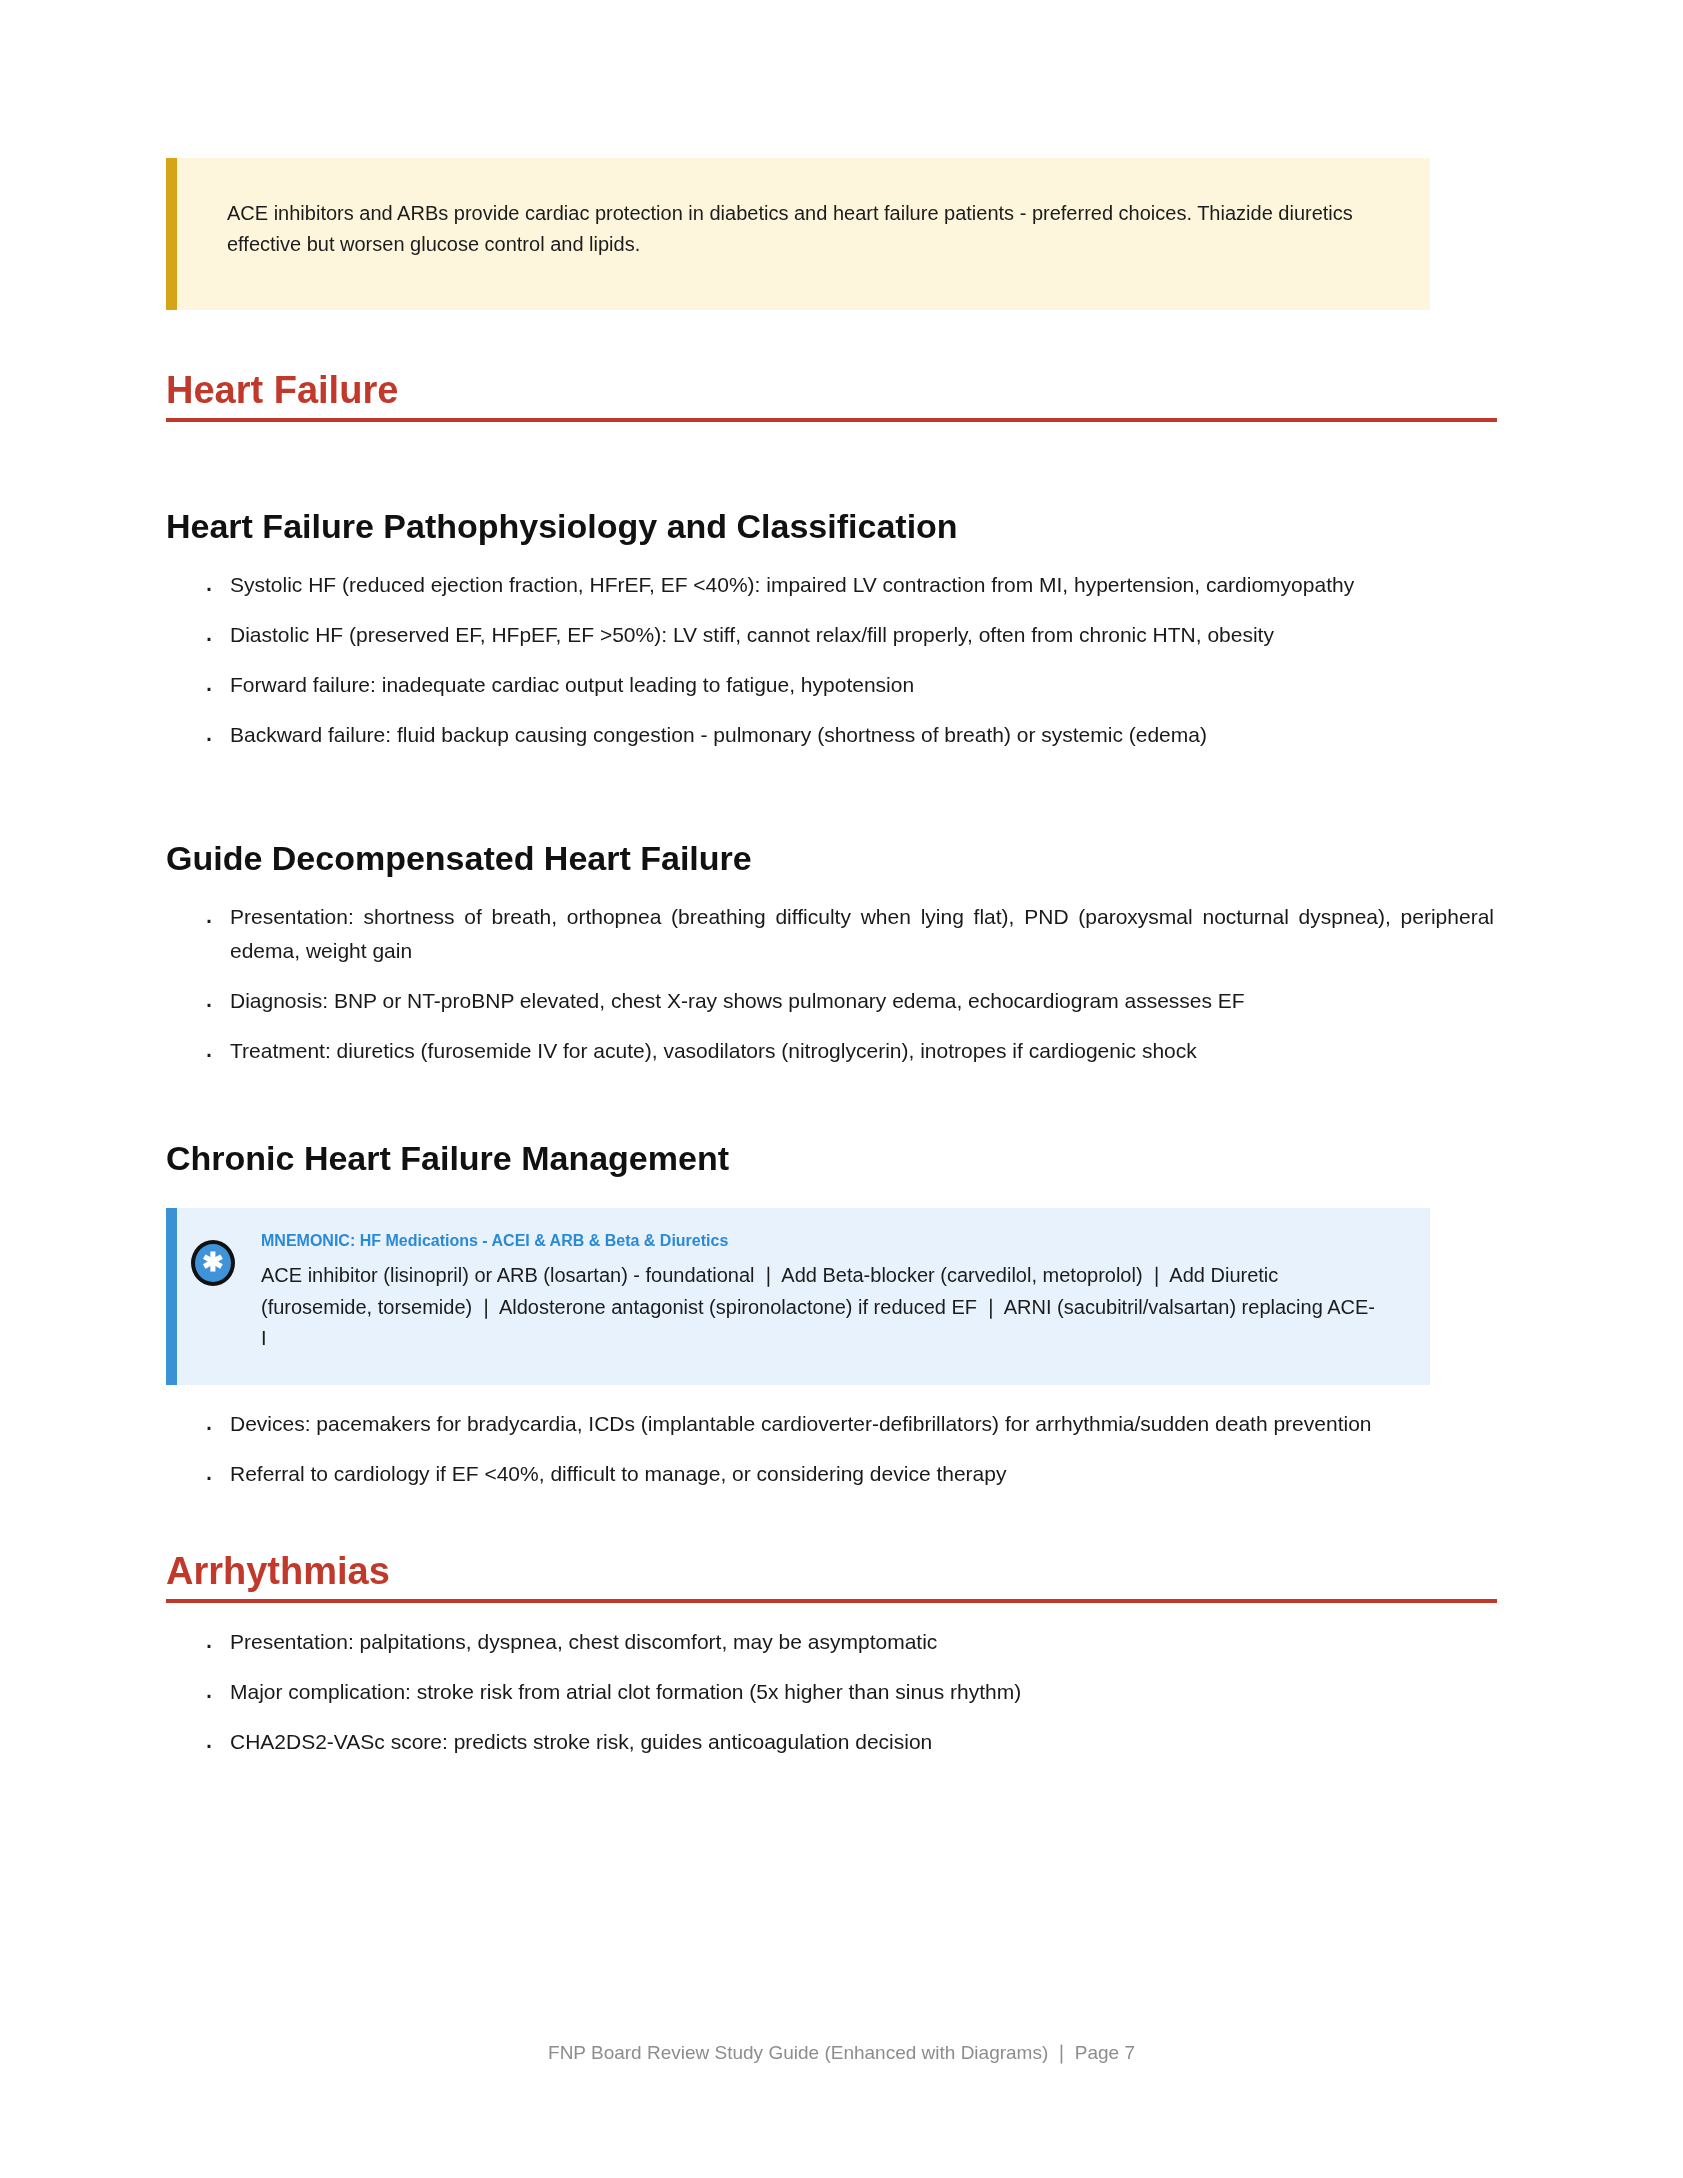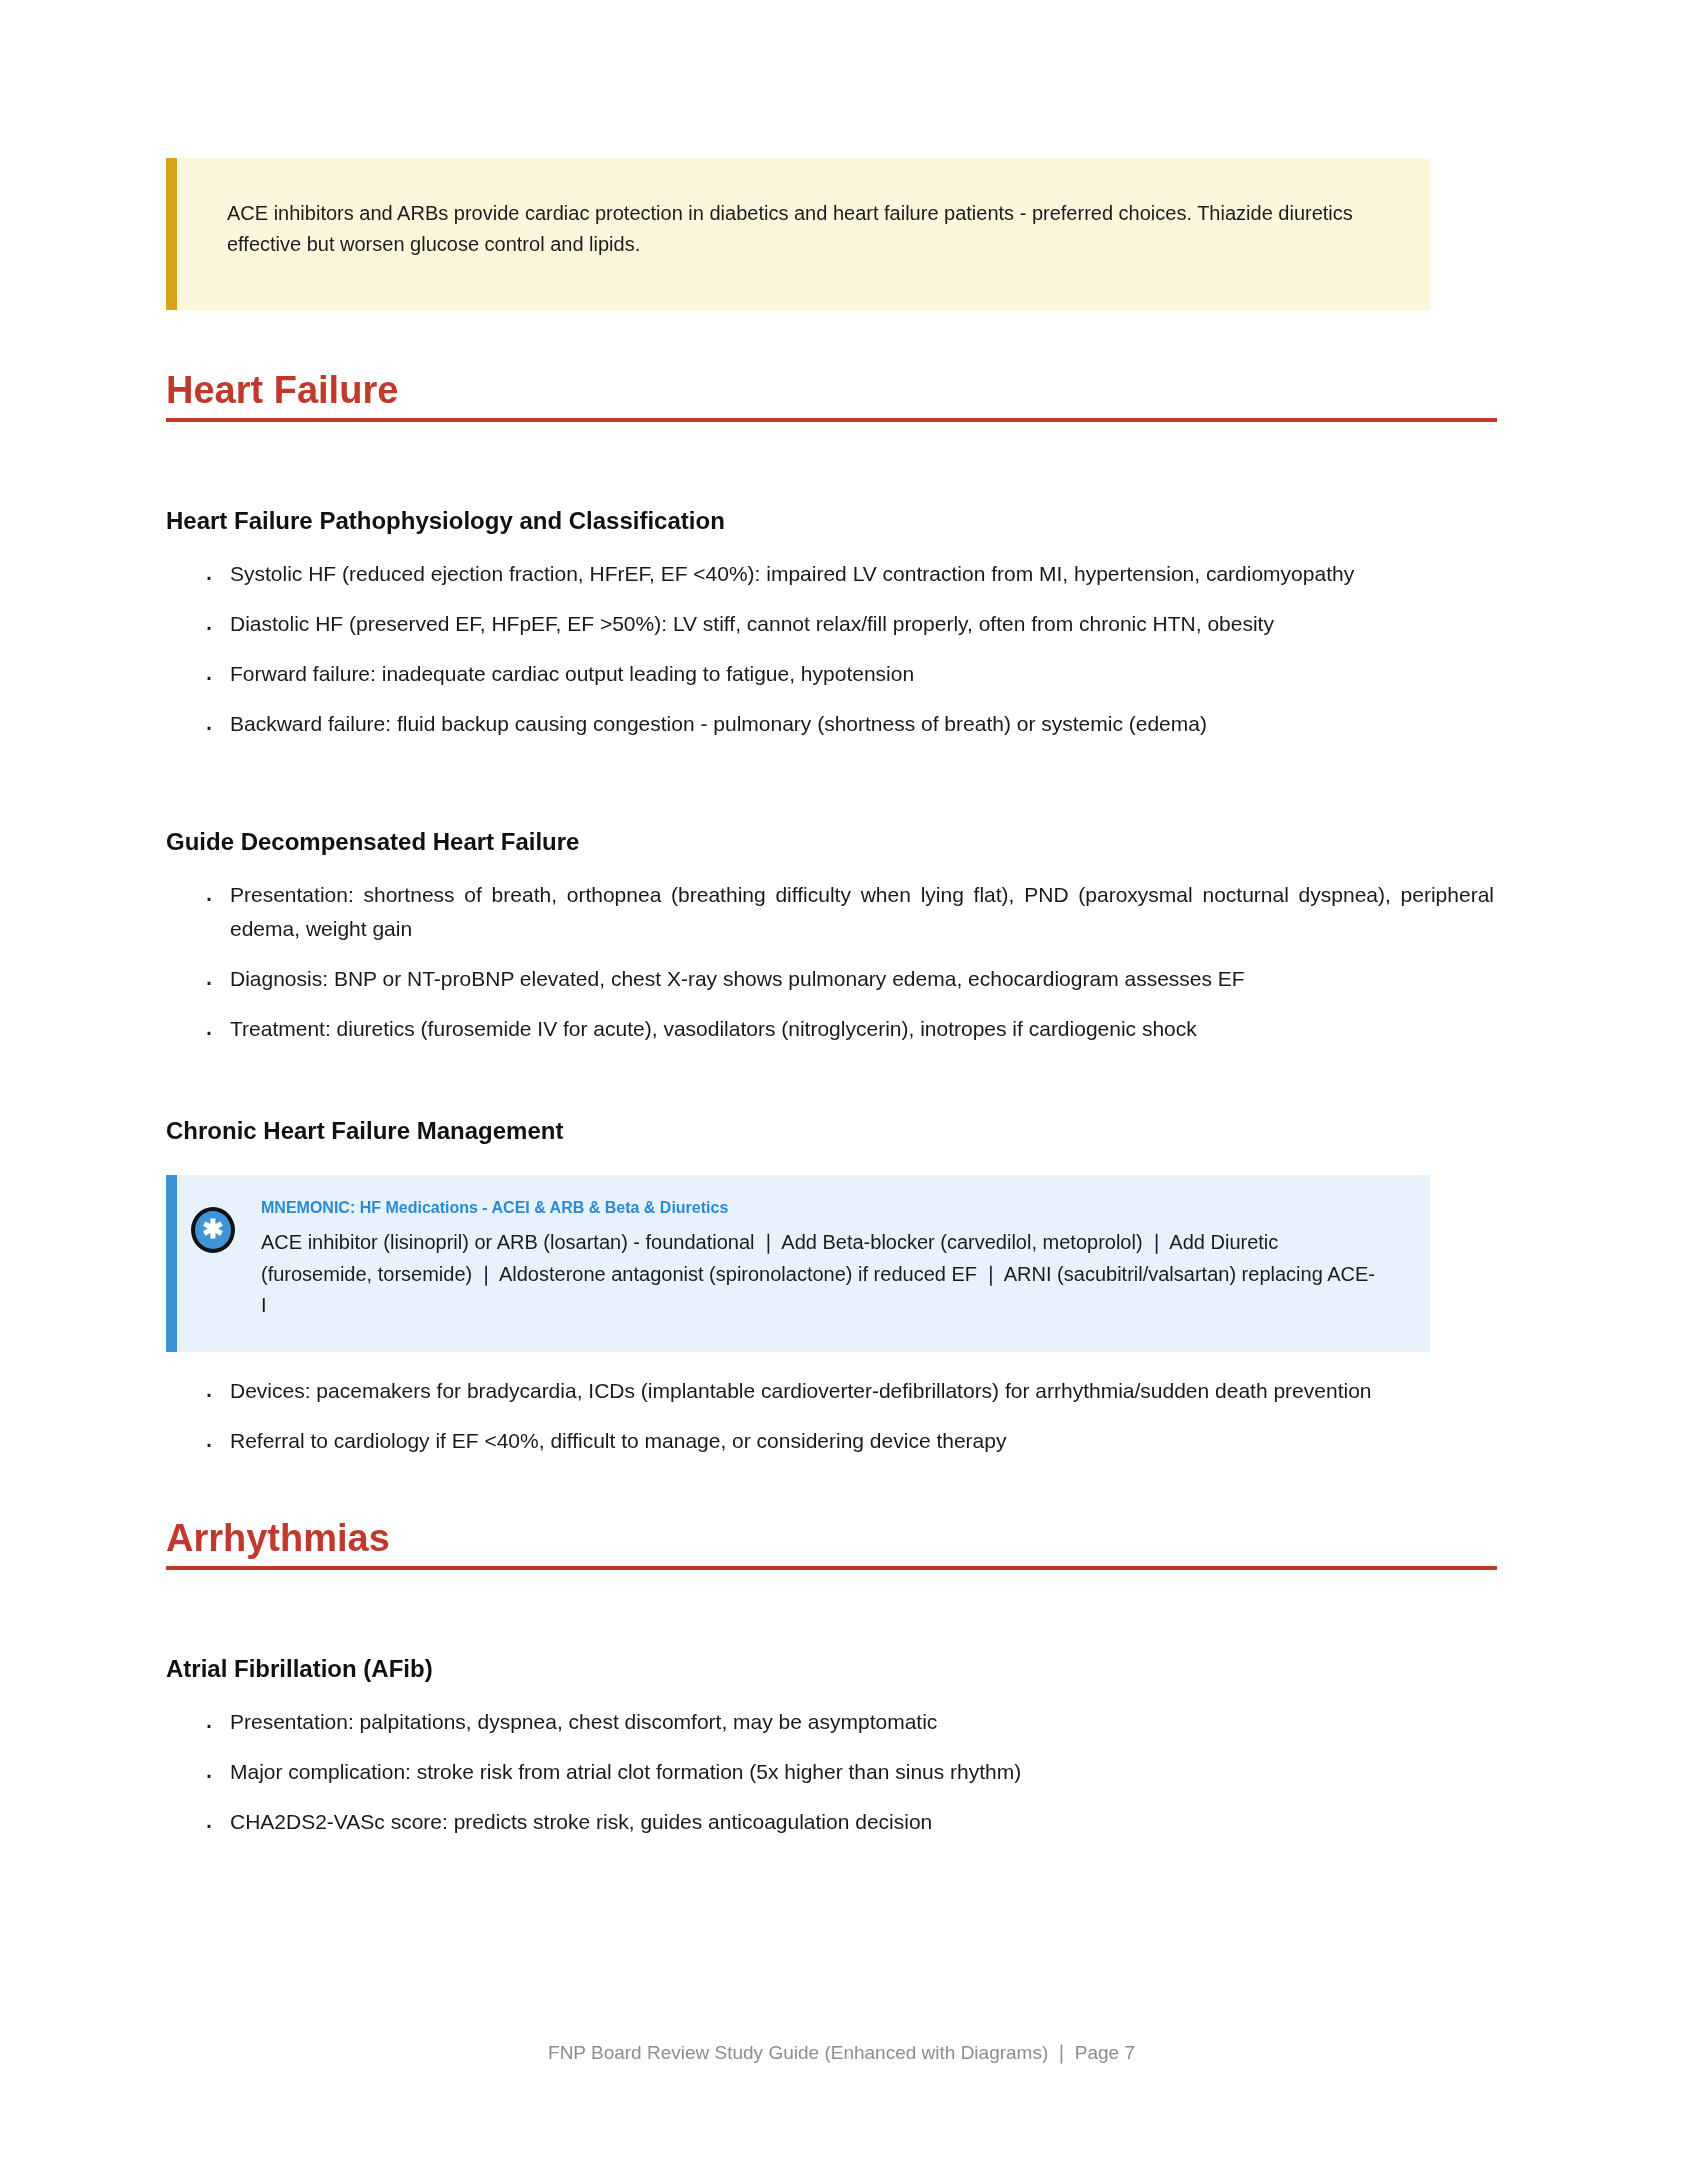--- a/index.html
+++ b/index.html
@@ -65,21 +65,21 @@
     margin: 0 0 7px 0;
   }
   .section-head-rule {
     height: 4px;
     background: #c0392b;
     width: 100%;
   }
 
   
   .sub-head {
-    font-size: 24px;
+    font-size: 34px;
     font-weight: bold;
     color: #111111;
     margin: 0;
     padding: 0;
   }
   .sub-head.gap-lg { margin-top: 87px; }
   .sub-head.gap-md { margin-top: 71px; }
   .sub-head.gap-top-after-rule { margin-top: 85px; }
 
   
@@ -209,21 +209,20 @@
     <ul class="bullets">
       <li class="justify">Devices: pacemakers for bradycardia, ICDs (implantable cardioverter-defibrillators) for arrhythmia/sudden death prevention</li>
       <li>Referral to cardiology if EF &lt;40%, difficult to manage, or considering device therapy</li>
     </ul>
 
     <div class="section-head">
       <h1 class="section-head-text">Arrhythmias</h1>
       <div class="section-head-rule"></div>
     </div>
 
-    <h2 class="sub-head gap-top-after-rule">Atrial Fibrillation (AFib)</h2>
     <ul class="bullets">
       <li>Presentation: palpitations, dyspnea, chest discomfort, may be asymptomatic</li>
       <li>Major complication: stroke risk from atrial clot formation (5x higher than sinus rhythm)</li>
       <li>CHA2DS2-VASc score: predicts stroke risk, guides anticoagulation decision</li>
     </ul>
 
   </div>
 
   <div class="footer">FNP Board Review Study Guide (Enhanced with Diagrams)  ❘  Page 7</div>
 </div>

